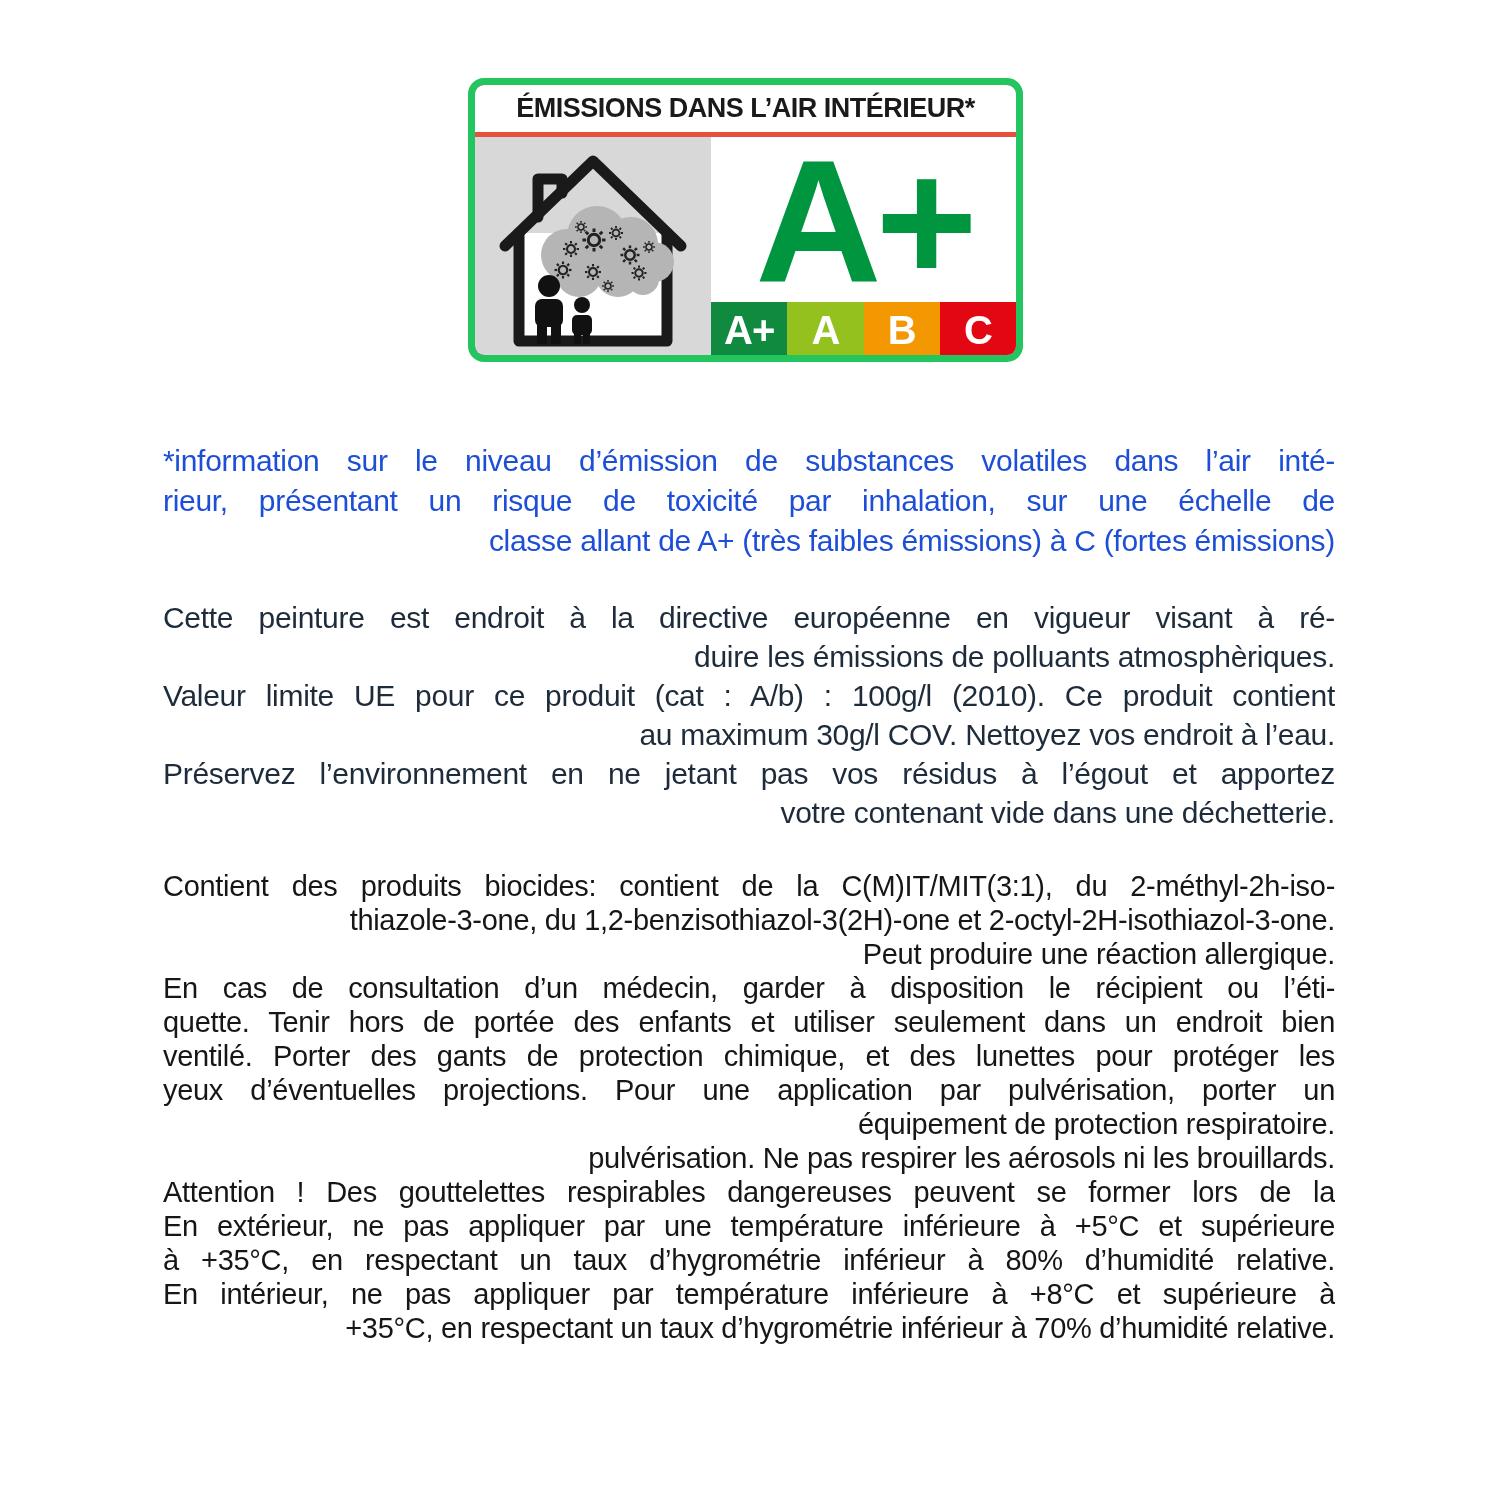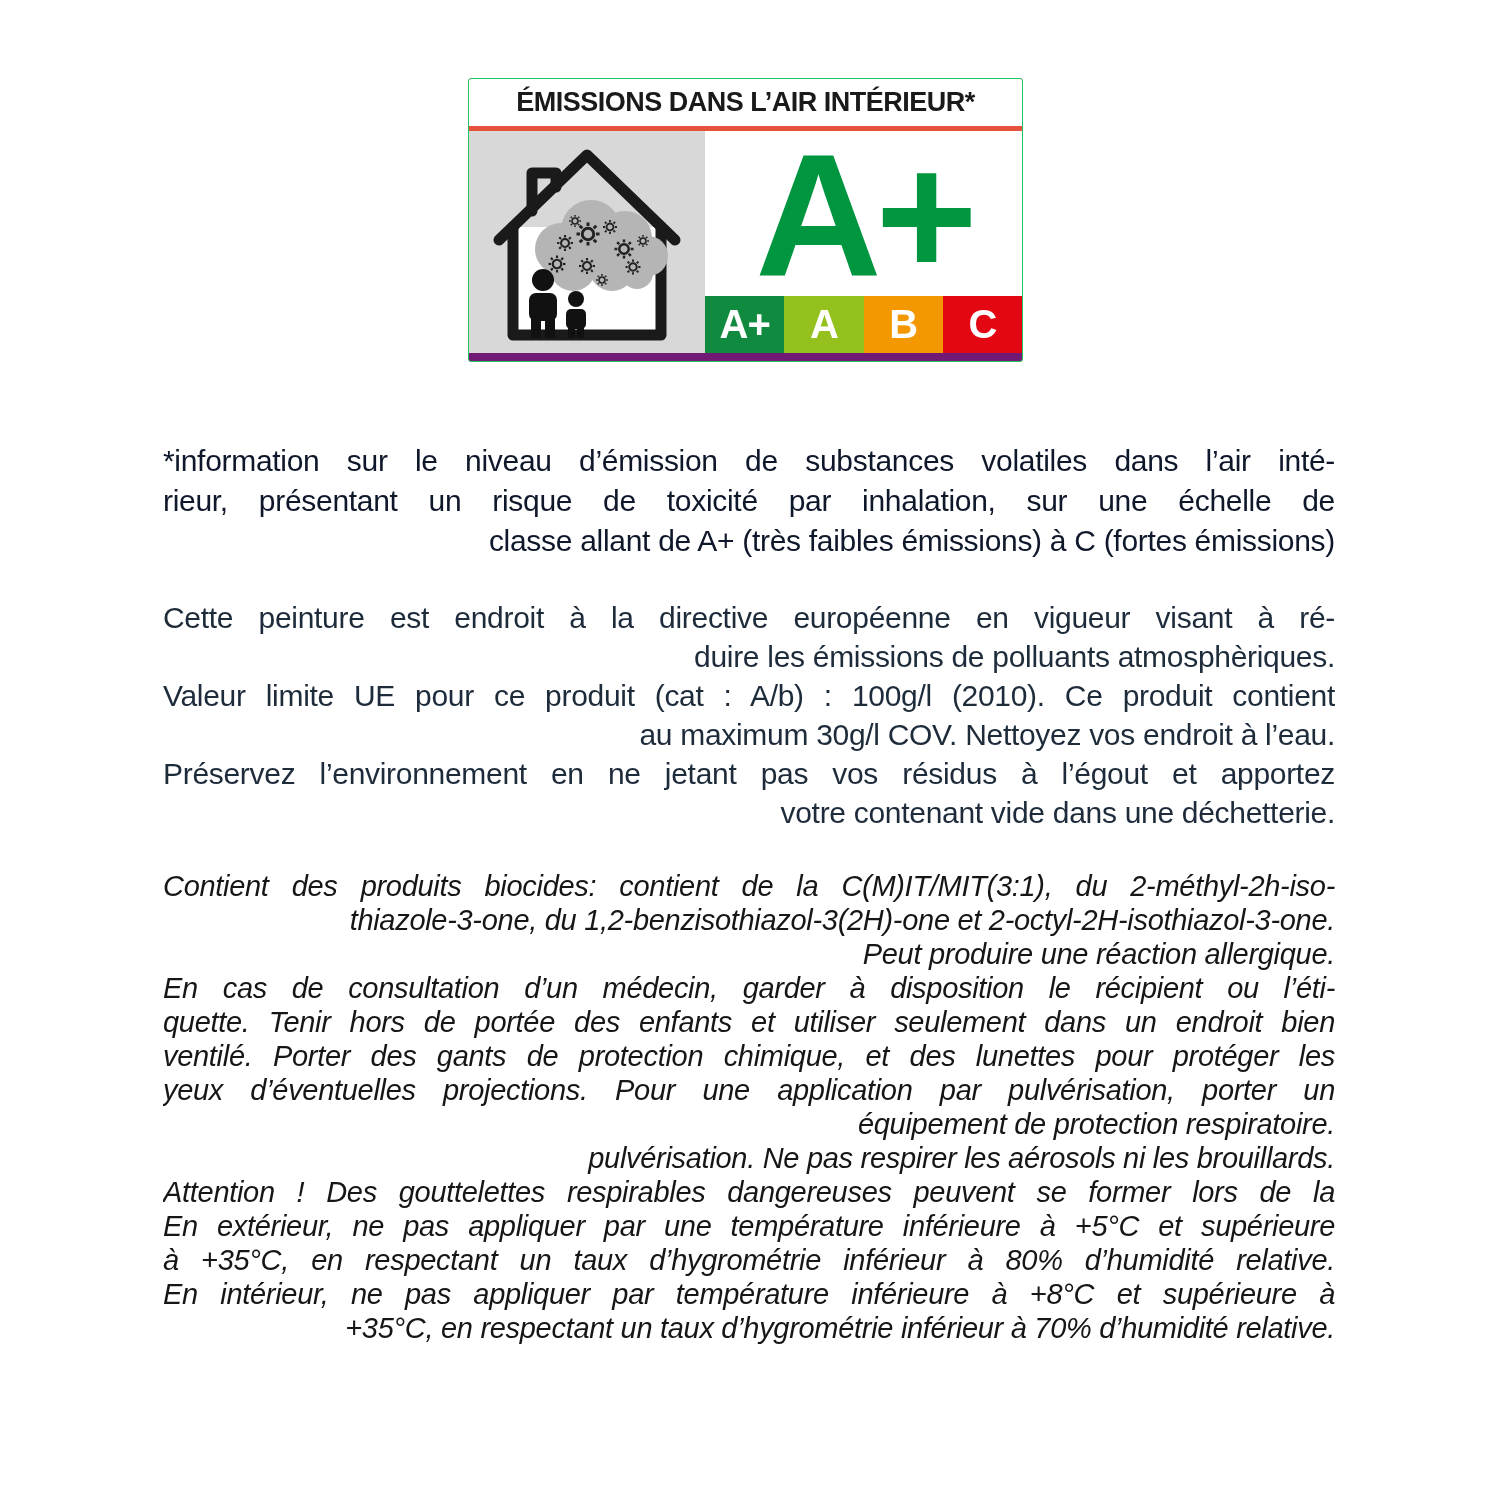--- a/index.html
+++ b/index.html
@@ -4,21 +4,21 @@
 <style>
   html,body{margin:0;padding:0;}
   body{
     width:1500px;height:1500px;background:#ffffff;
     font-family:"Liberation Sans", sans-serif;
     position:relative;overflow:hidden;
   }
   .badge{
     position:absolute;left:468px;top:78px;
     width:555px;height:284px;box-sizing:border-box;
-    border:1px solid #22c55e;border-radius:3px;
+    border:7px solid #22c55e;border-radius:16px;
     overflow:hidden;background:#701a75;
   }
   .badge-title{
     height:47px;line-height:47px;
     border-bottom:5px solid #e8503e;
     text-align:center;font-weight:700;font-size:27px;
     letter-spacing:-0.5px;color:#1a1a1a;background:#fff;
     white-space:nowrap;
   }
   .badge-body{display:flex;height:222px;}
@@ -29,25 +29,25 @@
     flex:1 1 auto;display:flex;align-items:center;justify-content:center;
     font-weight:700;font-size:175px;line-height:150px;
     letter-spacing:-6px;color:#009640;padding-top:4px;
   }
   .scale{display:flex;height:57px;flex:0 0 auto;}
   .scale-cell{
     flex:1 1 0;display:flex;align-items:center;justify-content:center;
     color:#fff;font-weight:700;font-size:40px;letter-spacing:-1px;
   }
   .textblock{position:absolute;left:163px;width:1172px;}
-  .note{top:441px;font-size:30px;color:#0f172a;}
+  .note{top:441px;font-size:30px;color:#1d4ed8;}
   .note .tline{height:40px;line-height:40px;}
   .reg{top:598px;font-size:30px;color:#1d2b3a;}
   .reg .tline{height:39px;line-height:39px;}
-  .prec{top:869px;font-size:29px;font-style:italic;color:#161616;}
+  .prec{top:869px;font-size:29px;color:#161616;}
   .prec .tline{height:34px;line-height:34px;}
   .tline{white-space:nowrap;letter-spacing:-0.3px;text-align:right;}
   .tline.j{white-space:normal;text-align:justify;text-align-last:justify;overflow:hidden;}
 </style>
 </head>
 <body>
 
 <div class="page">
 
   <div class="badge">

